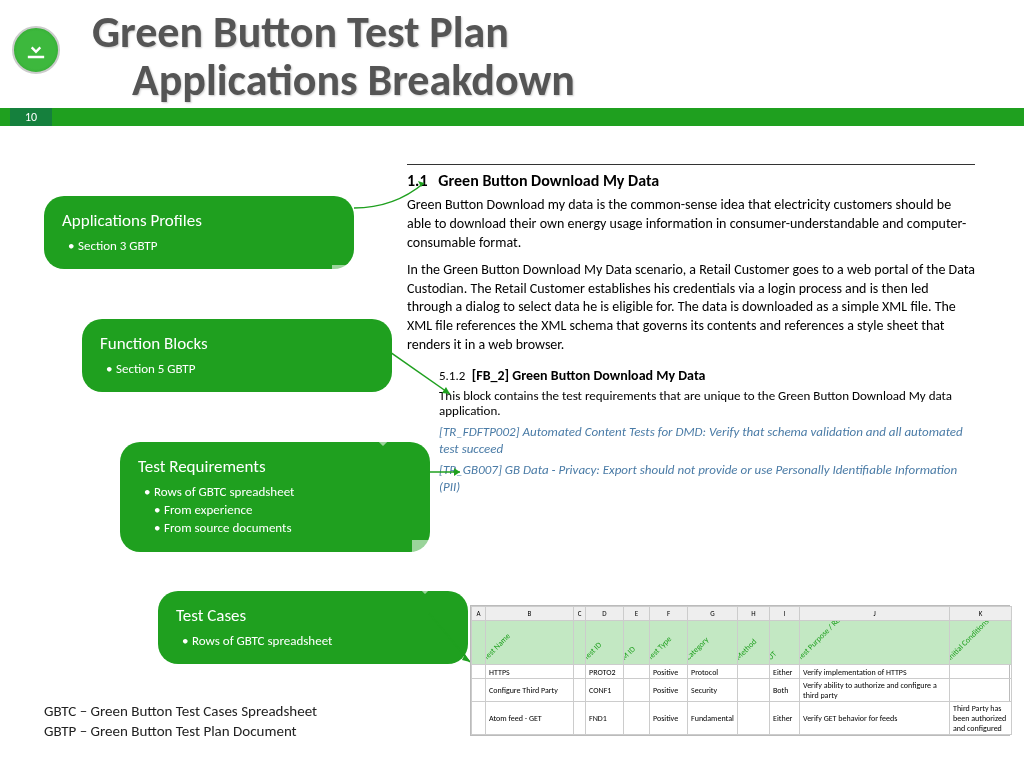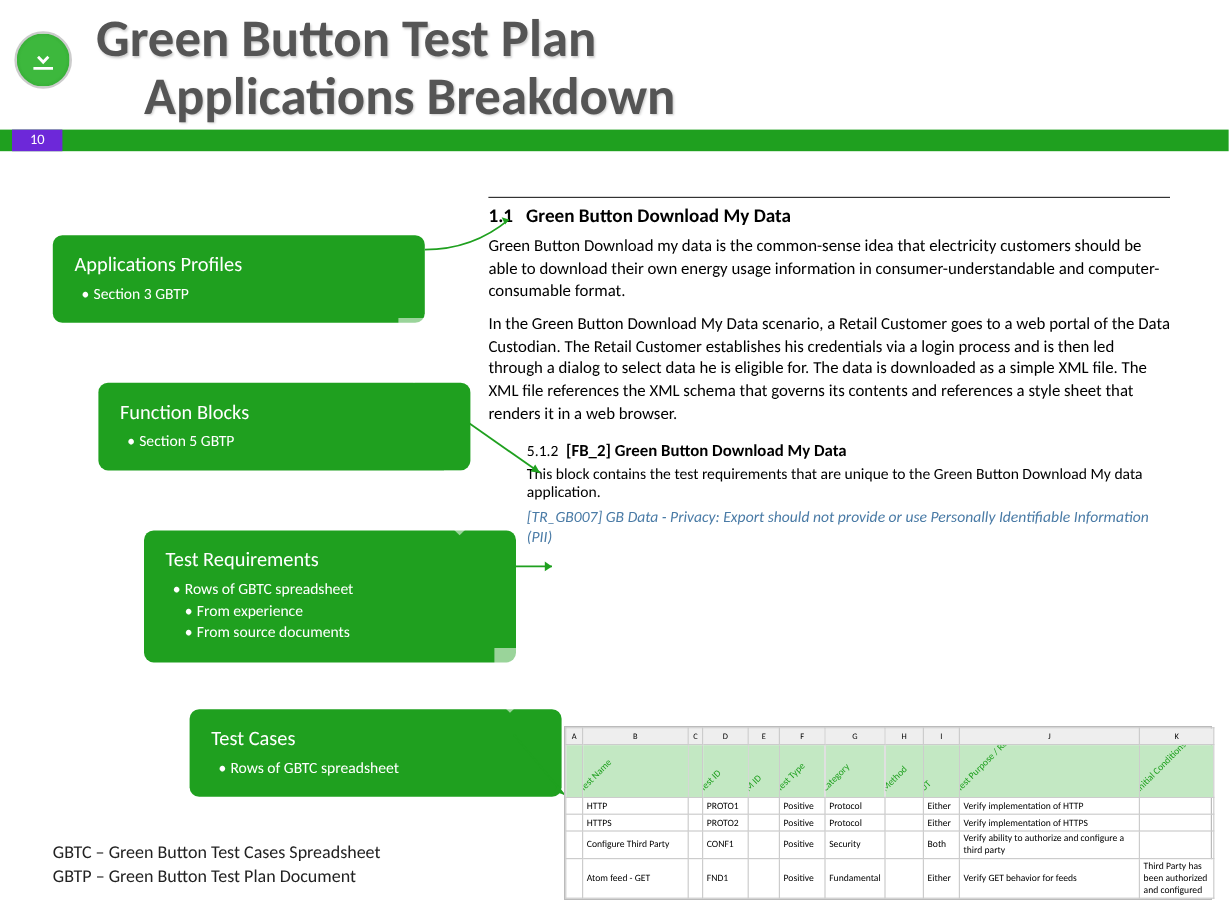--- a/index.html
+++ b/index.html
@@ -1,23 +1,23 @@
 <!DOCTYPE html>
 <html><head>
 <meta charset="utf-8">
 <style>
 *{box-sizing:border-box;margin:0;padding:0}
 body{font-family:Calibri,Arial,sans-serif;width:1024px;height:768px;position:relative;background:#fff;overflow:hidden}
 .corner-icon{position:absolute;left:12px;top:26px;width:48px;height:48px;border-radius:50%;background:radial-gradient(circle,#3db83d 60%,#2a9d2a);border:2px solid #ccc;display:flex;align-items:center;justify-content:center}
 .corner-icon svg{width:28px;height:28px}
-.title{position:absolute;left:80px;top:8px;font-size:44px;font-weight:bold;color:#555;text-shadow:1px 1px 2px rgba(0,0,0,0.2);line-height:1.1}
+.title{position:absolute;left:92px;top:8px;font-size:44px;font-weight:bold;color:#555;text-shadow:1px 1px 2px rgba(0,0,0,0.2);line-height:1.1}
 .title .line2{margin-left:40px}
 .bar{position:absolute;top:108px;left:0;right:0;height:18px;background:#1fa01f}
-.pgnum{position:absolute;top:108px;left:10px;height:18px;width:42px;background:#6d28d9;color:#fff;font-size:12px;text-align:center;line-height:18px}
-.step{position:absolute;background:#1fa01f;color:#fff;border-radius:8px;padding:14px 18px;width:310px}
+.pgnum{position:absolute;top:108px;left:10px;height:18px;width:42px;background:#15803d;color:#fff;font-size:12px;text-align:center;line-height:18px}
+.step{position:absolute;background:#1fa01f;color:#fff;border-radius:20px;padding:14px 18px;width:310px}
 .step h3{font-size:17px;font-weight:normal;margin-bottom:6px}
 .step ul{list-style:none;padding-left:6px;font-size:13px;line-height:1.4}
 .step li{padding-left:10px;position:relative}
 .step li:before{content:"•";position:absolute;left:0}
 .step li.sub{padding-left:20px}
 .step li.sub:before{left:10px}
 .s1{left:44px;top:196px}
 .s2{left:82px;top:319px}
 .s3{left:120px;top:442px}
 .s4{left:158px;top:591px}
@@ -113,20 +113,21 @@
   <div class="sec-title">
     <span>1.1</span>&nbsp;&nbsp;&nbsp;<span>Green Button Download My Data</span>
   </div>
   <div class="body">Green Button Download my data is the common-sense idea that electricity customers should be able to download their own energy usage information in consumer-understandable and computer-consumable format.</div>
   <div class="body">In the Green Button Download My Data scenario, a Retail Customer goes to a web portal of the Data Custodian. The Retail Customer establishes his credentials via a login process and is then led through a dialog to select data he is eligible for. The data is downloaded as a simple XML file. The XML file references the XML schema that governs its contents and references a style sheet that renders it in a web browser.</div>
   <div class="sub-sec">
     <div class="sub-title">
       <span style="font-weight:normal;font-size:13px">5.1.2</span>&nbsp;&nbsp;<span>[FB_2] Green Button Download My Data</span>
     </div>
     <div class="sub-body">This block contains the test requirements that are unique to the Green Button Download My data application.</div>
+    <div class="tr">[TR_FDFTP002] Automated Content Tests for DMD: Verify that schema validation and all automated test succeed</div>
     <div class="tr">[TR_GB007] GB Data - Privacy: Export should not provide or use Personally Identifiable Information (PII)</div>
   </div>
 </div>
 
 <svg class="garrow" style="left:354px;top:178px;width:80px;height:40px">
     <path d="M0 30 Q40 30 70 5" stroke="#1fa01f" stroke-width="1.5" fill="none"></path>
     <path d="M70 5 l-6 -2 l3 6 z" fill="#1fa01f"></path>
   </svg>
 <svg class="garrow" style="left:390px;top:352px;width:70px;height:50px">
     <path d="M0 0 L60 42" stroke="#1fa01f" stroke-width="1.5" fill="none"></path>
@@ -196,33 +197,20 @@
           </td>
           <td>
             <span>Test Purpose / Requirement</span>
           </td>
           <td class="ycol">
             <span>Initial Conditions</span>
           </td>
         </tr>
 <tr>
           <td></td>
-          <td class="w">HTTP</td>
-          <td></td>
-          <td class="w">PROTO1</td>
-          <td></td>
-          <td class="w">Positive</td>
-          <td class="w">Protocol</td>
-          <td></td>
-          <td class="w">Either</td>
-          <td class="w">Verify implementation of HTTP</td>
-          <td></td>
-        </tr>
-<tr>
-          <td></td>
           <td class="w">HTTPS</td>
           <td></td>
           <td class="w">PROTO2</td>
           <td></td>
           <td class="w">Positive</td>
           <td class="w">Protocol</td>
           <td></td>
           <td class="w">Either</td>
           <td class="w">Verify implementation of HTTPS</td>
           <td></td>

